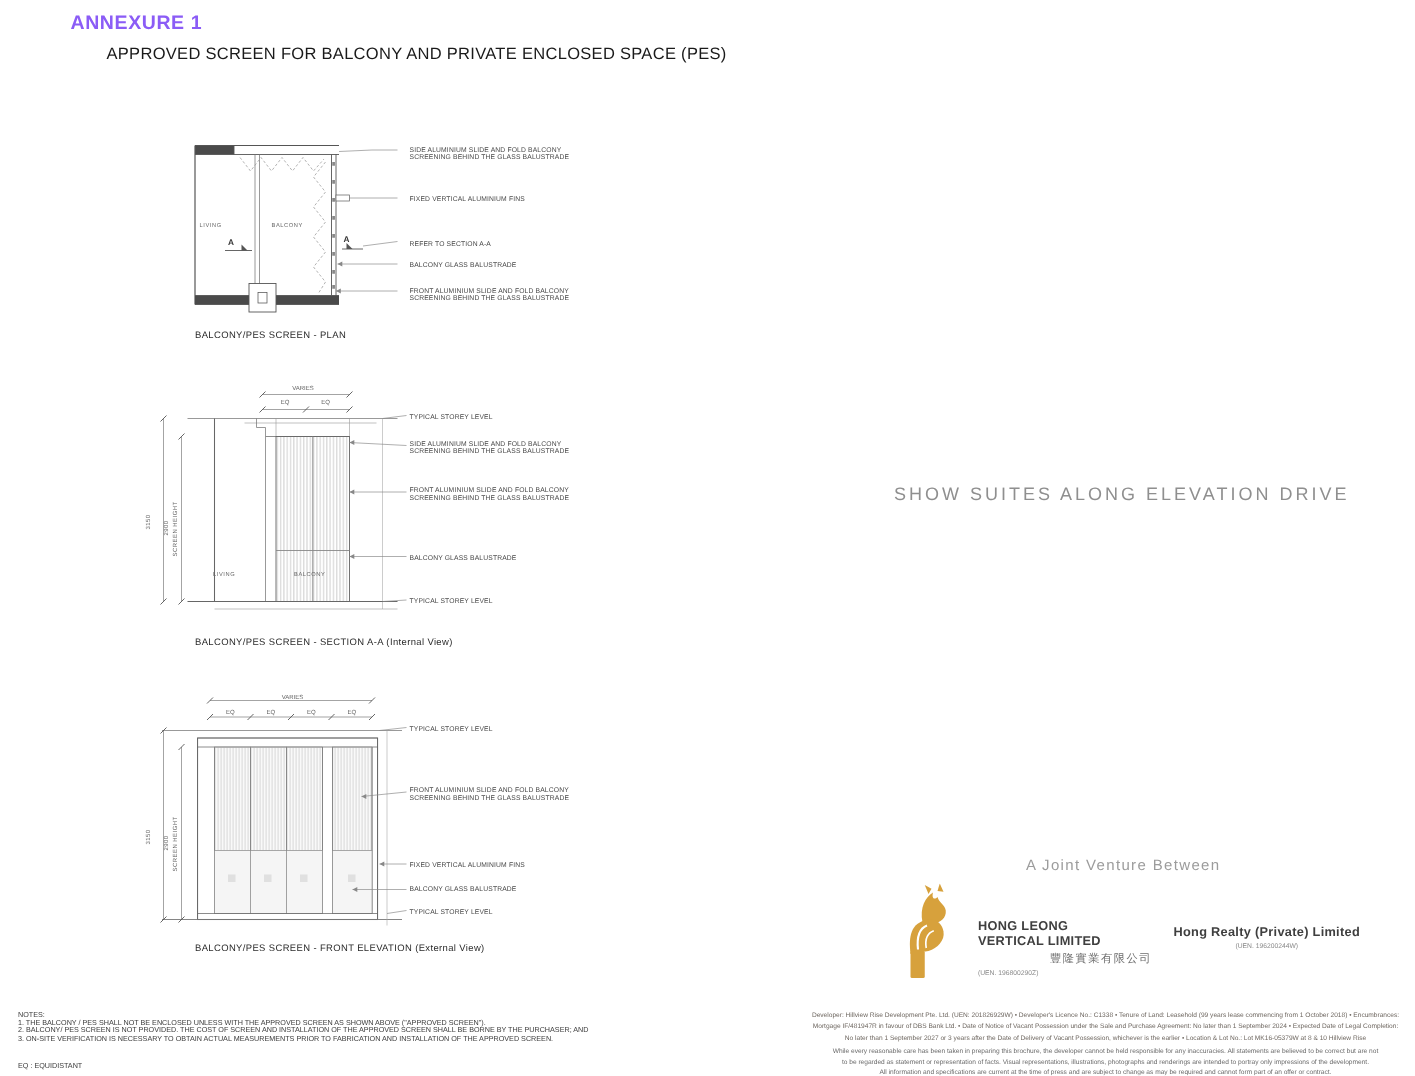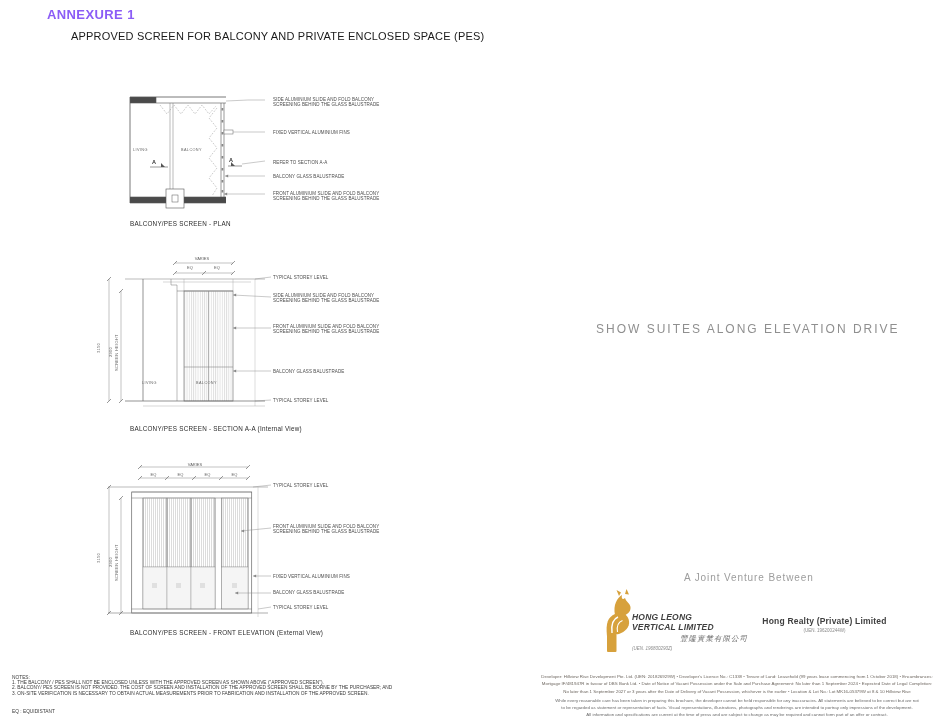--- a/index.html
+++ b/index.html
@@ -19,21 +19,21 @@
   .dimtxt{font-size:4px;color:#5f5f5f;text-align:center;}
   .marker{font-size:5.5px;font-weight:bold;color:#333;}
   .vdim{transform:rotate(-90deg);transform-origin:left bottom;font-size:4px;color:#666;
         letter-spacing:.3px;white-space:nowrap;}
   
   .showsuites{left:596px;top:322px;font-size:12px;letter-spacing:2px;color:#8f8f8f;white-space:nowrap;}
   .jv{left:684px;top:544px;font-size:10px;letter-spacing:.9px;color:#9c9c9c;white-space:nowrap;margin-top:28px;}
   .hl-name{font-size:8.5px;font-weight:bold;color:#3f3f3f;line-height:10px;letter-spacing:.2px;}
   .hl-cn{font-size:7.5px;color:#6e6e6e;letter-spacing:1px;margin-top:2px;margin-left:48px;}
   .uen{font-size:4.5px;color:#8a8a8a;margin-top:2px;}
-  .hr-block{left:762px;top:616px;width:125px;text-align:center;}
+  .hr-block{left:782px;top:616px;width:125px;text-align:center;}
   
   .notes{left:12px;top:675px;font-size:4.8px;line-height:5.2px;color:#3a3a3a;white-space:nowrap;}
   .eqnote{left:12px;top:708.5px;font-size:4.8px;color:#3a3a3a;white-space:nowrap;}
   .fineprint{left:533px;width:408px;text-align:center;color:#6e6760;white-space:nowrap;}
   .fp1{top:672.5px;font-size:4.4px;line-height:7.9px;}
   .fp2{top:698px;font-size:4.4px;line-height:6.8px;color:#6b6b6b;}
   svg{display:block;}
 </style>
 </head>
 <body>
@@ -259,21 +259,21 @@
   <svg class="abs" style="left:603px;top:589px;" width="30" height="64" viewBox="0 0 30 64">
     <path d="M16,7 l-2.5,-6 4.5,2.5 z" fill="#D7A13C"></path>
     <path d="M22,5 l1.5,-5 2.5,5.5 z" fill="#D7A13C"></path>
     <path d="M12,26 C10,16 14,9 19,6 C18,10 20,11 22,9 C23,13 27,14 27.5,18 C28,23 24,26 19,27 Z" fill="#D7A13C"></path>
     <path d="M4,47 C2.5,34 5,28 12,25 C20,22 25,26 26,32 C27,38 22,43 16,45 L4,47 Z" fill="#D7A13C"></path>
     <rect x="4" y="45" width="9.5" height="18" rx="1" fill="#D7A13C"></rect>
     <path d="M9,44 C8,35 10,30 15,28" fill="none" stroke="#ffffff" stroke-width="1.4"></path>
     <path d="M14.5,43 C13.5,37 15.5,33 19.5,31.5" fill="none" stroke="#ffffff" stroke-width="1.1"></path>
   </svg>
 
-  <div class="abs" style="left:632px;top:612px;font-style:italic;">
+  <div class="abs" style="left:652px;top:612px;">
     <div class="hl-name">HONG LEONG</div>
     <div class="hl-name">VERTICAL LIMITED</div>
     <div class="hl-cn">豐隆實業有限公司</div>
     <div class="uen">(UEN. 196800290Z)</div>
   </div>
 
   <div class="abs hr-block">
     <div class="hl-name">Hong Realty (Private) Limited</div>
     <div class="uen">(UEN. 196200244W)</div>
   </div>

